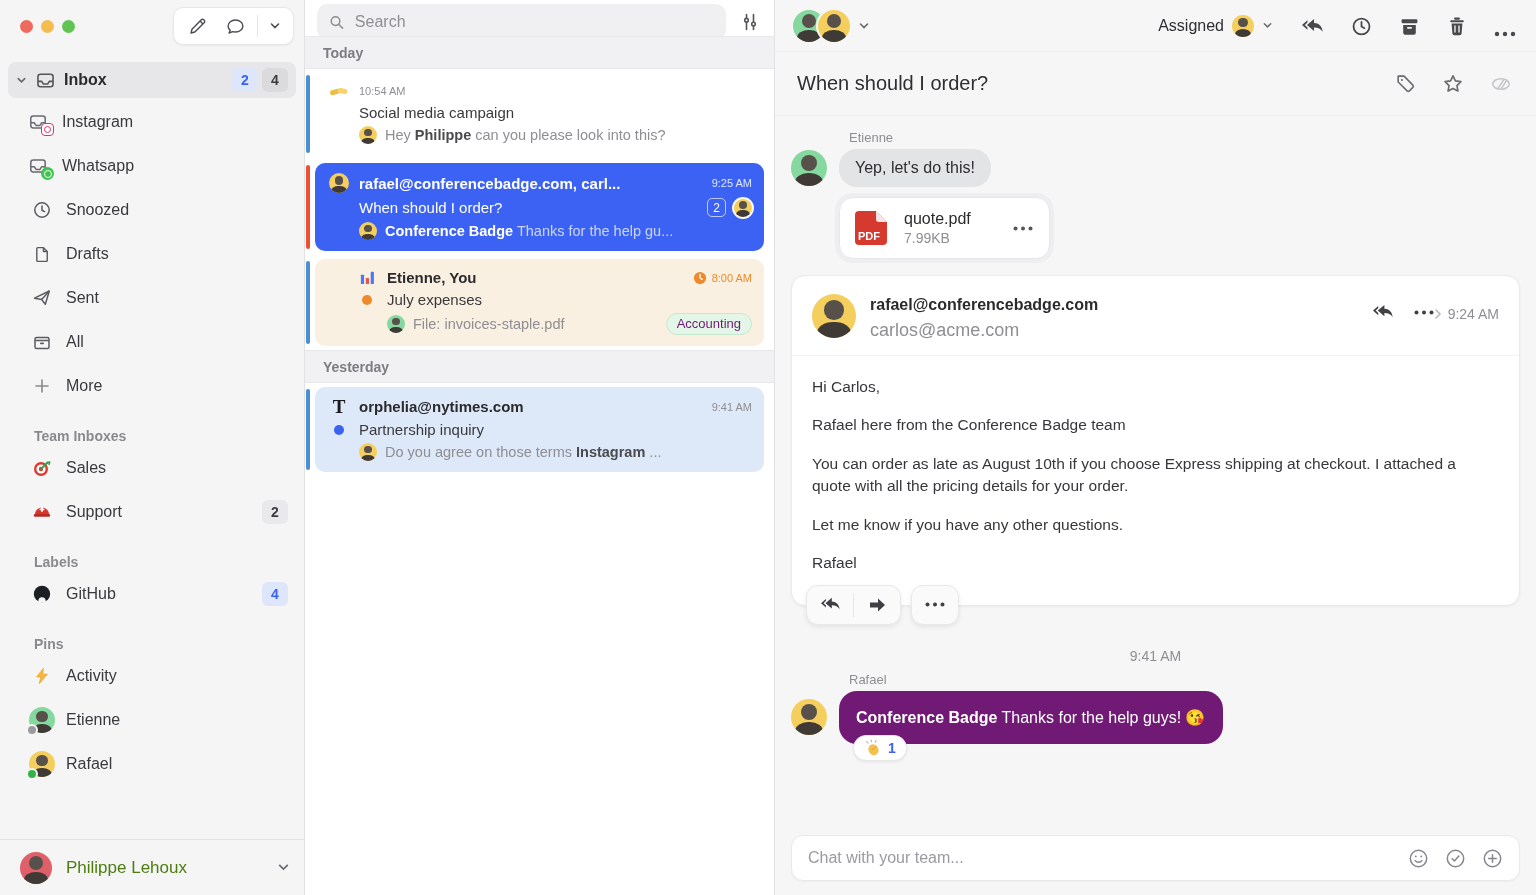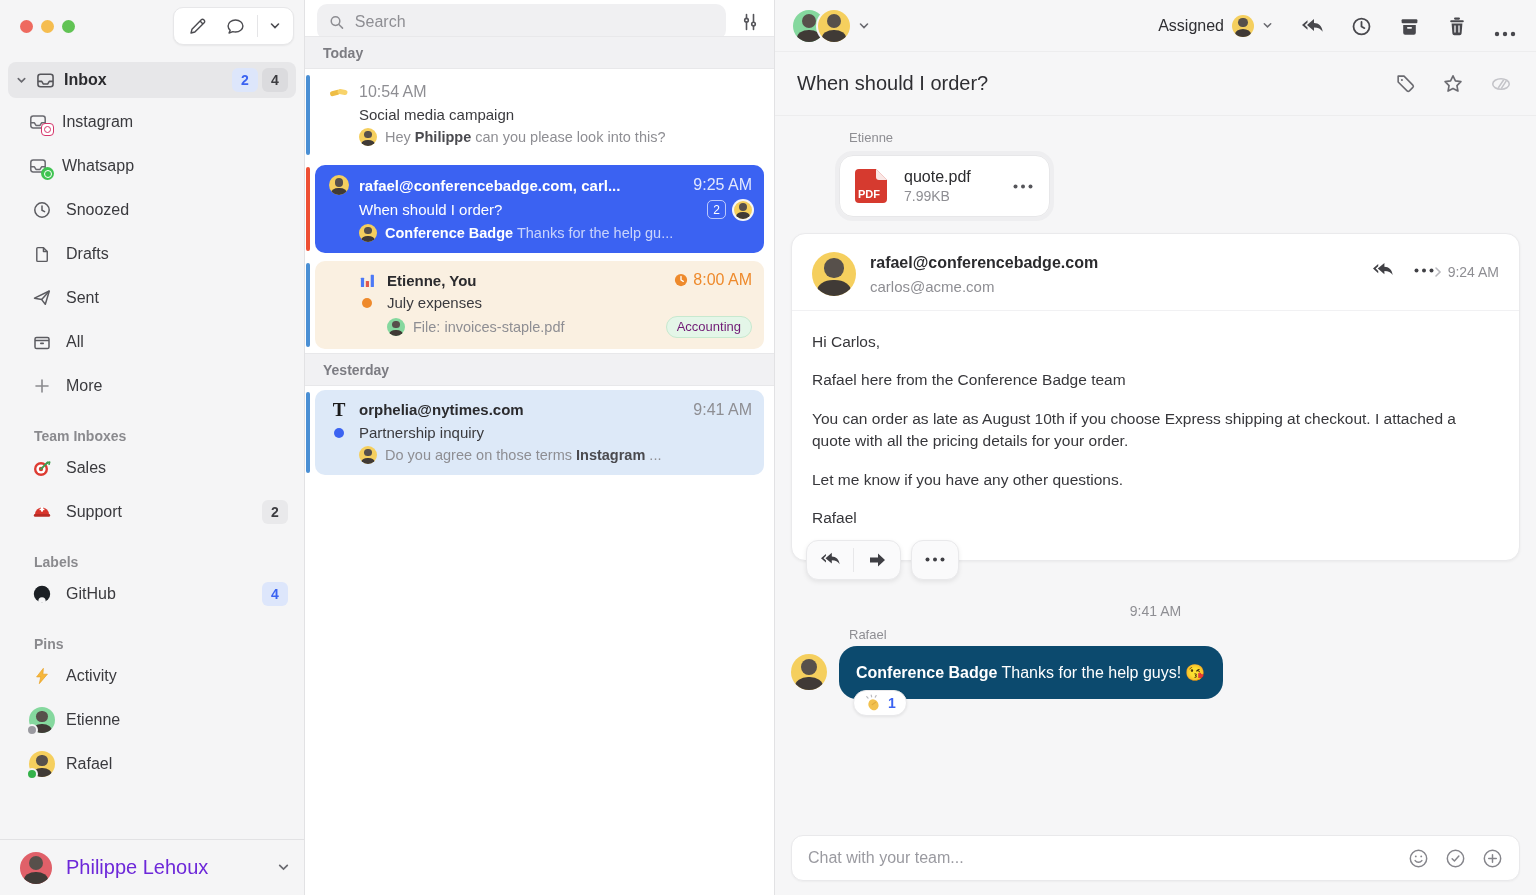--- a/index.html
+++ b/index.html
@@ -43,21 +43,21 @@
   .ig { background:#fff; border:1.5px solid #d6366c; display:flex; align-items:center; justify-content:center; }
   .ig::before{content:""; width:5px;height:5px;border:1.5px solid #d6366c;border-radius:50%;}
   .wa { background:#3fc351; border-radius:50%; display:flex; align-items:center; justify-content:center; }
   .wa::before{content:""; width:6px;height:6px;border:1.5px solid #fff;border-radius:50%;}
   .section-title { margin:20px 0 2px; padding-left:34px; font-size:14px; font-weight:bold; color:#8a8a8e; flex-shrink:0; }
   .pin-av { position:relative; width:26px; height:26px; }
   .status-dot { position:absolute; left:-3px; bottom:-3px; width:12px; height:12px; border-radius:50%; border:2px solid #f5f5f6; }
   .dot-gray{background:#9a9aa0;} .dot-green{background:#34b24a;}
 
   .user-row { margin-top:auto; border-top:1px solid #e2e2e4; height:56px; display:flex; align-items:center; gap:14px; padding:0 14px 0 20px; flex-shrink:0; }
-  .user-row .name { font-size:20px; color:#6d28d9; flex:1; }
+  .user-row .name { font-size:17px; color:#4d7c0f; flex:1; }
   .user-row .chev { color:#6a6a70; }
 
   
   .list-col { width:470px; background:#fff; display:flex; flex-direction:column; border-right:1px solid #e2e2e4; }
   .search-row { height:36px; display:flex; align-items:center; padding:8px 14px 0 12px; gap:14px; flex-shrink:0; }
   .search-box { flex:1; height:36px; background:#f0f0f2; border-radius:10px; display:flex; align-items:center; gap:10px; padding:0 12px; color:#8e8e93; }
   .search-box input { border:none; background:transparent; outline:none; font-size:16px; color:#2b2b2e; width:100%; font-family:inherit; }
   .search-box input::placeholder { color:#8e8e93; }
   .filter-btn { color:#55555a; display:flex; }
 
@@ -67,21 +67,21 @@
   .stripe.blue { background:#4a8fd4; } .stripe.red { background:#ee4f33; }
   .mcard { flex:1; margin:4px 10px 4px 5px; border-radius:10px; padding:10px 12px 11px; min-width:0; }
   .mcard.sel { background:#3b62f2; color:#fff; }
   .mcard.cream { background:#faf0e1;padding-left:40px; }
   .mcard.lblue { background:#dde9f8; }
   .mrow { display:flex; align-items:center; gap:8px; min-width:0; }
   .mrow + .mrow { margin-top:5px; }
   .lead { width:24px; display:flex; justify-content:center; align-items:center; flex-shrink:0; }
   .sender { font-weight:bold; font-size:15px; flex:1; white-space:nowrap; overflow:hidden; text-overflow:ellipsis; color:#2b2b2e; }
   .sel .sender, .sel .subject { color:#fff; }
-  .mtime { font-size:16px; color:#8e8e93; flex-shrink:0; }
+  .mtime { font-size:11px; color:#8e8e93; flex-shrink:0; }
   .sel .mtime { color:rgba(255,255,255,.85); }
   .mtime.orange { color:#ee8a2c; display:flex; align-items:center; gap:5px; }
   .subject { font-size:15px; color:#3a3a3e; flex:1; white-space:nowrap; overflow:hidden; text-overflow:ellipsis; }
   .preview { font-size:14.5px; color:#8e8e93; flex:1; white-space:nowrap; overflow:hidden; text-overflow:ellipsis; }
   .preview b { color:#4a4a4f; }
   .sel .preview { color:rgba(255,255,255,.72); }
   .sel .preview b { color:#fff; }
   .udot { width:10px; height:10px; border-radius:50%; }
   .udot.orange{background:#ee8a2c;} .udot.blue{background:#3b63f1;}
   .count-badge { border:1px solid rgba(255,255,255,.65); border-radius:5px; width:19px; height:19px; display:flex; align-items:center; justify-content:center; font-size:12px; color:#fff; flex-shrink:0; }
@@ -104,32 +104,32 @@
   .conv-title { font-size:20px; color:#2e2e32; flex:1; }
   .conv-icons { display:flex; gap:26px; align-items:center; }
   .cicon { color:#6a6a70; display:flex; }
   .cicon.faint { color:#c4c4c9; }
 
   .conv-body { flex:1; padding:14px 16px; display:flex; flex-direction:column; min-height:0; }
   .msg-name { font-size:13px; color:#8e8e93; margin:0 0 4px 58px; }
   .msg-row { display:flex; align-items:center; gap:12px; }
   .bubble { border-radius:18px; padding:10px 16px; font-size:16px; width:fit-content; max-width:640px; }
   .bubble.grayb { background:#e3e4e6; color:#2e2e32; }
-  .bubble.blueb { background:#0c4a6e; color:#fff; padding:17px 17px; }
+  .bubble.blueb { background:#701a75; color:#fff; padding:17px 17px; }
   .attach-wrap { margin:10px 0 0 48px; }
   .attach-card { display:flex; align-items:center; gap:12px; background:#fff; border:1px solid #e7e7e9; outline:4px solid rgba(228,228,231,.45); border-radius:14px; padding:9px 16px 9px 10px; width:fit-content; }
   .attach-name { font-size:16px; color:#2b2b2e; }
   .attach-size { font-size:14px; color:#8e8e93; margin-top:2px; }
   .attach-more { margin-left:30px; color:#55555a; display:flex; }
 
   .email-card { margin-top:16px; background:#fff; border-radius:14px; border:1px solid #eaeaec; box-shadow:0 1px 3px rgba(0,0,0,.05); position:relative; flex-shrink:0; }
   .email-head { display:flex; padding:18px 20px 14px; gap:14px; align-items:flex-start; border-bottom:1px solid #f1f1f3; }
   .email-who { flex:1; min-width:0; padding-top:2px; }
   .email-from { font-weight:bold; font-size:16px; color:#2b2b2e; }
-  .email-to { font-size:15px; color:#8e8e93; margin-top:6px; }
+  .email-to { font-size:18px; color:#8e8e93; margin-top:6px; }
   .email-hr { display:flex; align-items:flex-end; }
   .email-hicons { display:flex; gap:20px; color:#404045; align-items:center; }
   .email-time { display:flex; align-items:center; gap:6px; margin-top:12px; font-size:14px; color:#8e8e93; }
   .email-time .chevr { color:#b9b9be; }
   .email-body { padding:4px 20px 30px; font-size:15.5px; color:#37373b; line-height:1.45; }
   .email-body p { margin-top:16px; max-width:700px; }
   .email-foot { position:absolute; left:14px; bottom:-20px; display:flex; gap:10px; }
   .pill { background:#fafafb; border:1px solid #e9e9eb; border-radius:12px; box-shadow:0 2px 5px rgba(0,0,0,.08); display:flex; align-items:center; height:40px; }
   .pbtn { width:46px; display:flex; justify-content:center; color:#3f3f44; }
   .psep { width:1px; height:24px; background:#e7e7e9; }
@@ -538,20 +538,24 @@
             <path d="M7.5 13.5l5-7.4M10.2 14.2l4.6-7"></path>
           </svg>
       </span>
     </span>
   </div>
 
   <div class="conv-body">
 
     <div>
       <div class="msg-name">Etienne</div>
+      <div class="msg-row">
+        <span class="avatar av-green s36"></span>
+        <div class="bubble grayb">Yep, let's do this!</div>
+      </div>
       <div class="attach-wrap">
         <div class="attach-card">
           <span class="pdf-badge">
             <svg width="42" height="42" viewBox="0 0 42 42">
                 <path d="M5 8a4 4 0 0 1 4-4h17l11 11v19a4 4 0 0 1-4 4H9a4 4 0 0 1-4-4z" fill="#d63a2f"></path>
                 <path d="M26 4l11 11h-8a3 3 0 0 1-3-3z" fill="#ffffff" opacity="0.88"></path>
                 <text x="8" y="33" font-family="Liberation Sans, sans-serif" font-size="11" font-weight="bold" fill="#ffffff">PDF</text>
               </svg>
           </span>
           <span>

